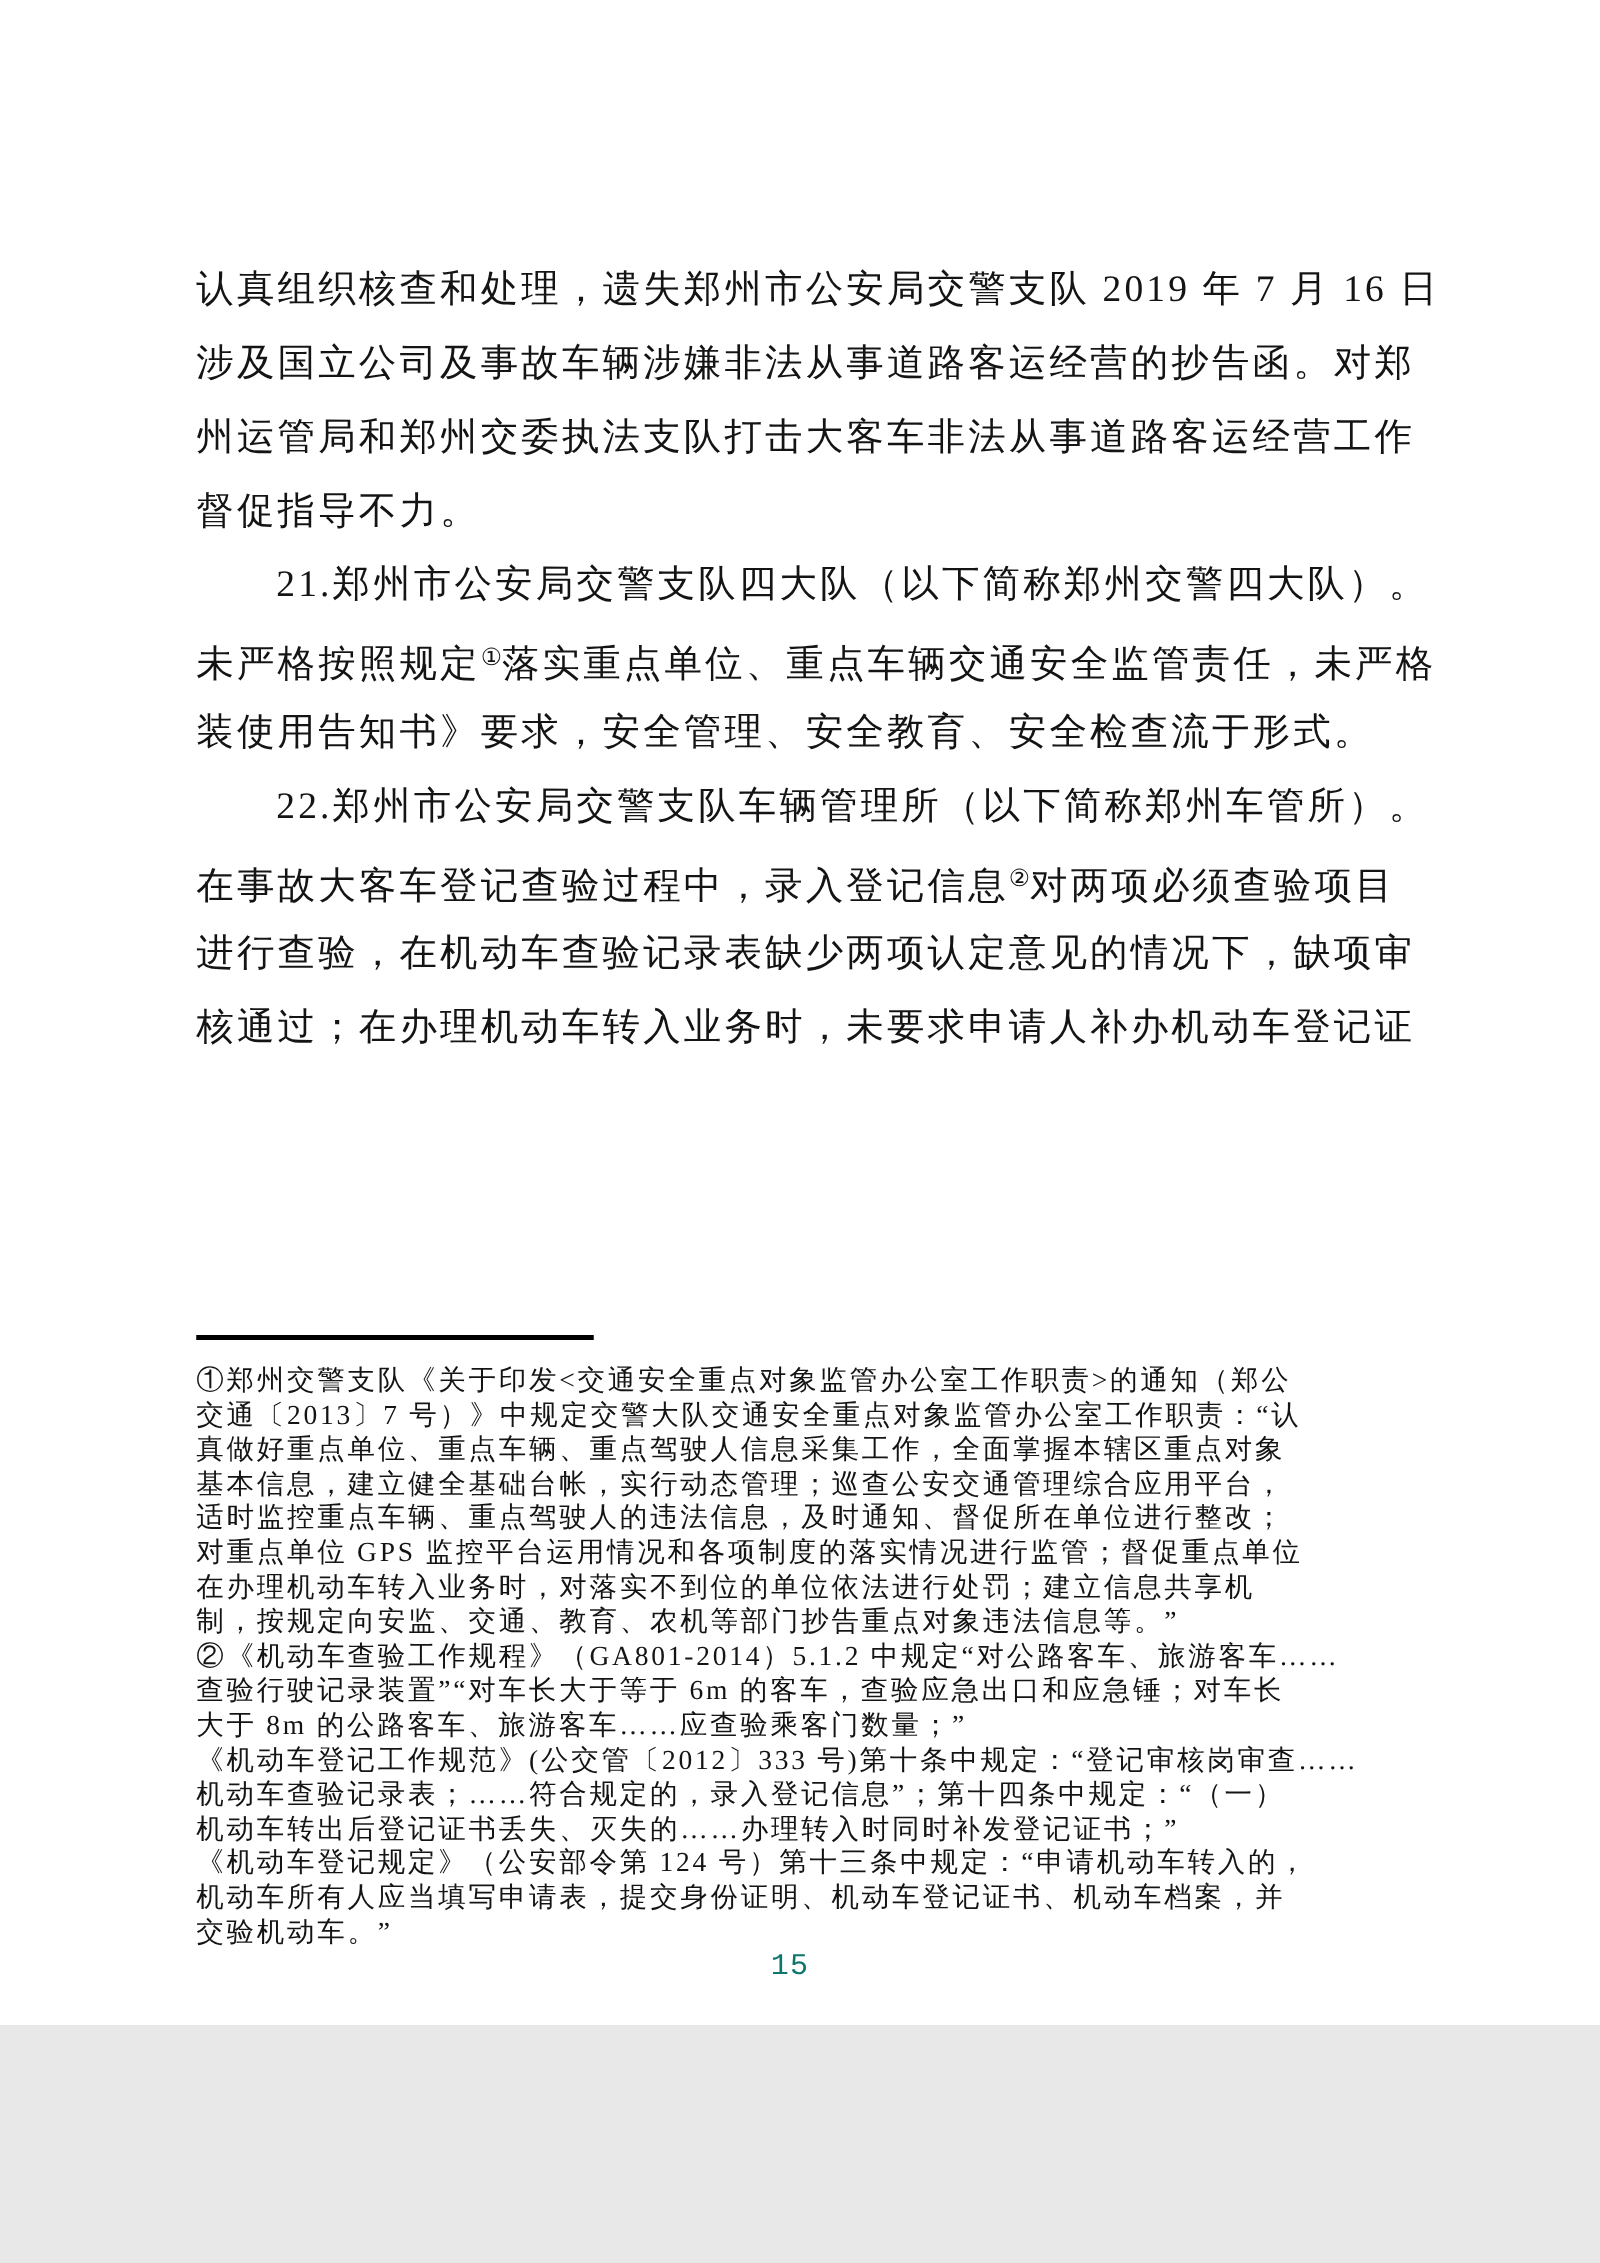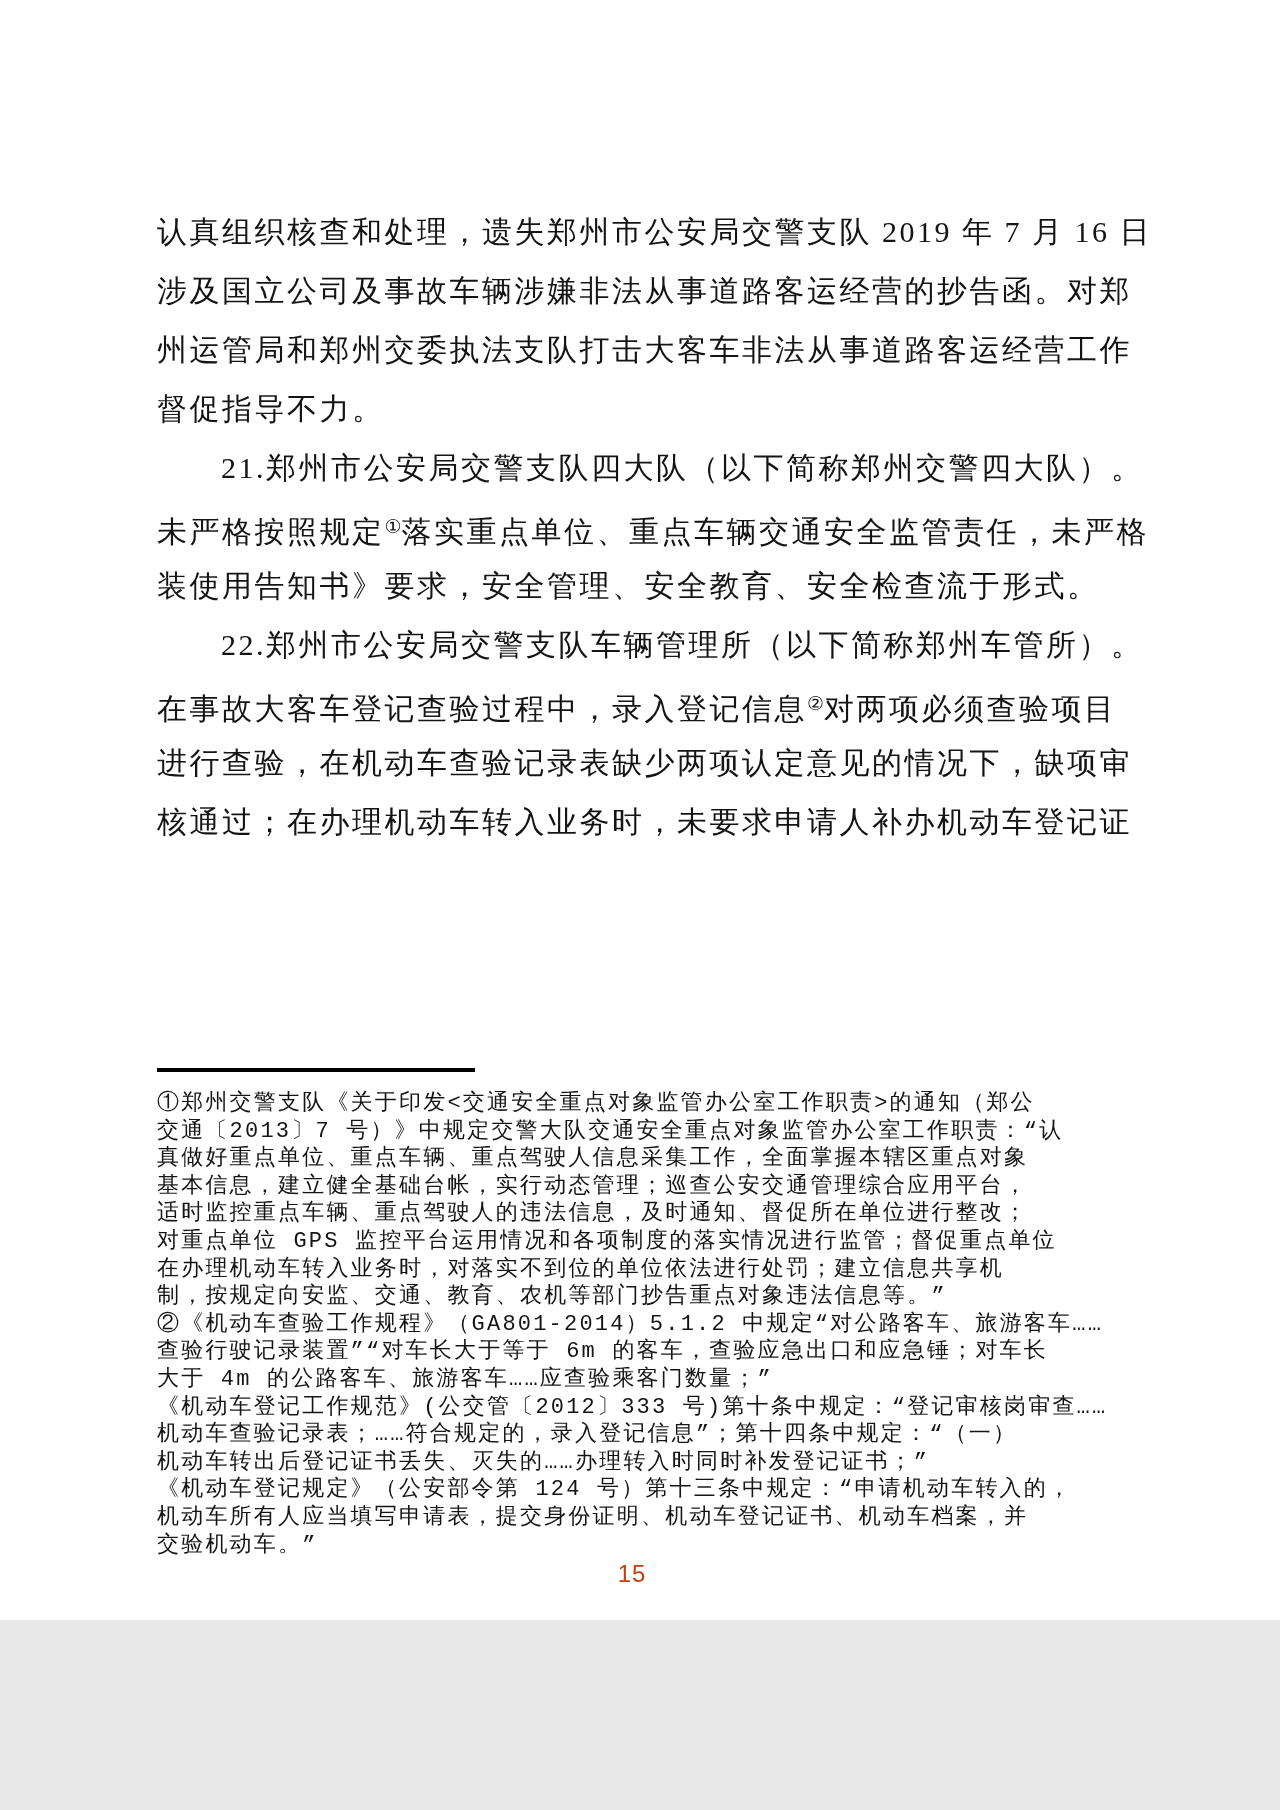--- a/index.html
+++ b/index.html
@@ -42,37 +42,36 @@
     height: 4px;
     background: #000000;
   }
   .footnotes {
     position: absolute;
     left: 157px;
     top: 1090px;
     width: 965px;
     font-size: 22px;
     letter-spacing: 2.2px;
-    font-family: Liberation Mono, monospace;
   }
   .footnotes .line {
     height: 27.6px;
     line-height: 27.6px;
     white-space: nowrap;
   }
   .page-number {
     position: absolute;
     left: 157px;
     top: 1560px;
     width: 950px;
     text-align: center;
     font-size: 24px;
     letter-spacing: 1px;
-    font-family: Liberation Sans, sans-serif;
-    color: #c2410c;
+    font-family: Liberation Mono, monospace;
+    color: #0f766e;
   }
 </style>
 </head>
 <body>
 
 <div class="page">
 
   <div class="body-text">
       <div class="line"><span>认真组织核查和处理，遗失郑州市公安局交警支队 2019 年 7 月 16 日</span></div>
       <div class="line"><span>涉及国立公司及事故车辆涉嫌非法从事道路客运经营的抄告函。对郑</span></div>
@@ -93,21 +92,21 @@
       <div class="line"><span>①郑州交警支队《关于印发&lt;交通安全重点对象监管办公室工作职责&gt;的通知（郑公</span></div>
       <div class="line"><span>交通〔2013〕7 号）》中规定交警大队交通安全重点对象监管办公室工作职责：“认</span></div>
       <div class="line"><span>真做好重点单位、重点车辆、重点驾驶人信息采集工作，全面掌握本辖区重点对象</span></div>
       <div class="line"><span>基本信息，建立健全基础台帐，实行动态管理；巡查公安交通管理综合应用平台，</span></div>
       <div class="line"><span>适时监控重点车辆、重点驾驶人的违法信息，及时通知、督促所在单位进行整改；</span></div>
       <div class="line"><span>对重点单位 GPS 监控平台运用情况和各项制度的落实情况进行监管；督促重点单位</span></div>
       <div class="line"><span>在办理机动车转入业务时，对落实不到位的单位依法进行处罚；建立信息共享机</span></div>
       <div class="line"><span>制，按规定向安监、交通、教育、农机等部门抄告重点对象违法信息等。”</span></div>
       <div class="line"><span>②《机动车查验工作规程》（GA801-2014）5.1.2 中规定“对公路客车、旅游客车……</span></div>
       <div class="line"><span>查验行驶记录装置”“对车长大于等于 6m 的客车，查验应急出口和应急锤；对车长</span></div>
-      <div class="line"><span>大于 4m 的公路客车、旅游客车……应查验乘客门数量；”</span></div>
+      <div class="line"><span>大于 8m 的公路客车、旅游客车……应查验乘客门数量；”</span></div>
       <div class="line"><span>《机动车登记工作规范》(公交管〔2012〕333 号)第十条中规定：“登记审核岗审查……</span></div>
       <div class="line"><span>机动车查验记录表；……符合规定的，录入登记信息”；第十四条中规定：“（一）</span></div>
       <div class="line"><span>机动车转出后登记证书丢失、灭失的……办理转入时同时补发登记证书；”</span></div>
       <div class="line"><span>《机动车登记规定》（公安部令第 124 号）第十三条中规定：“申请机动车转入的，</span></div>
       <div class="line"><span>机动车所有人应当填写申请表，提交身份证明、机动车登记证书、机动车档案，并</span></div>
       <div class="line"><span>交验机动车。”</span></div>
     </div>
 
   <div class="page-number">15</div>
 

